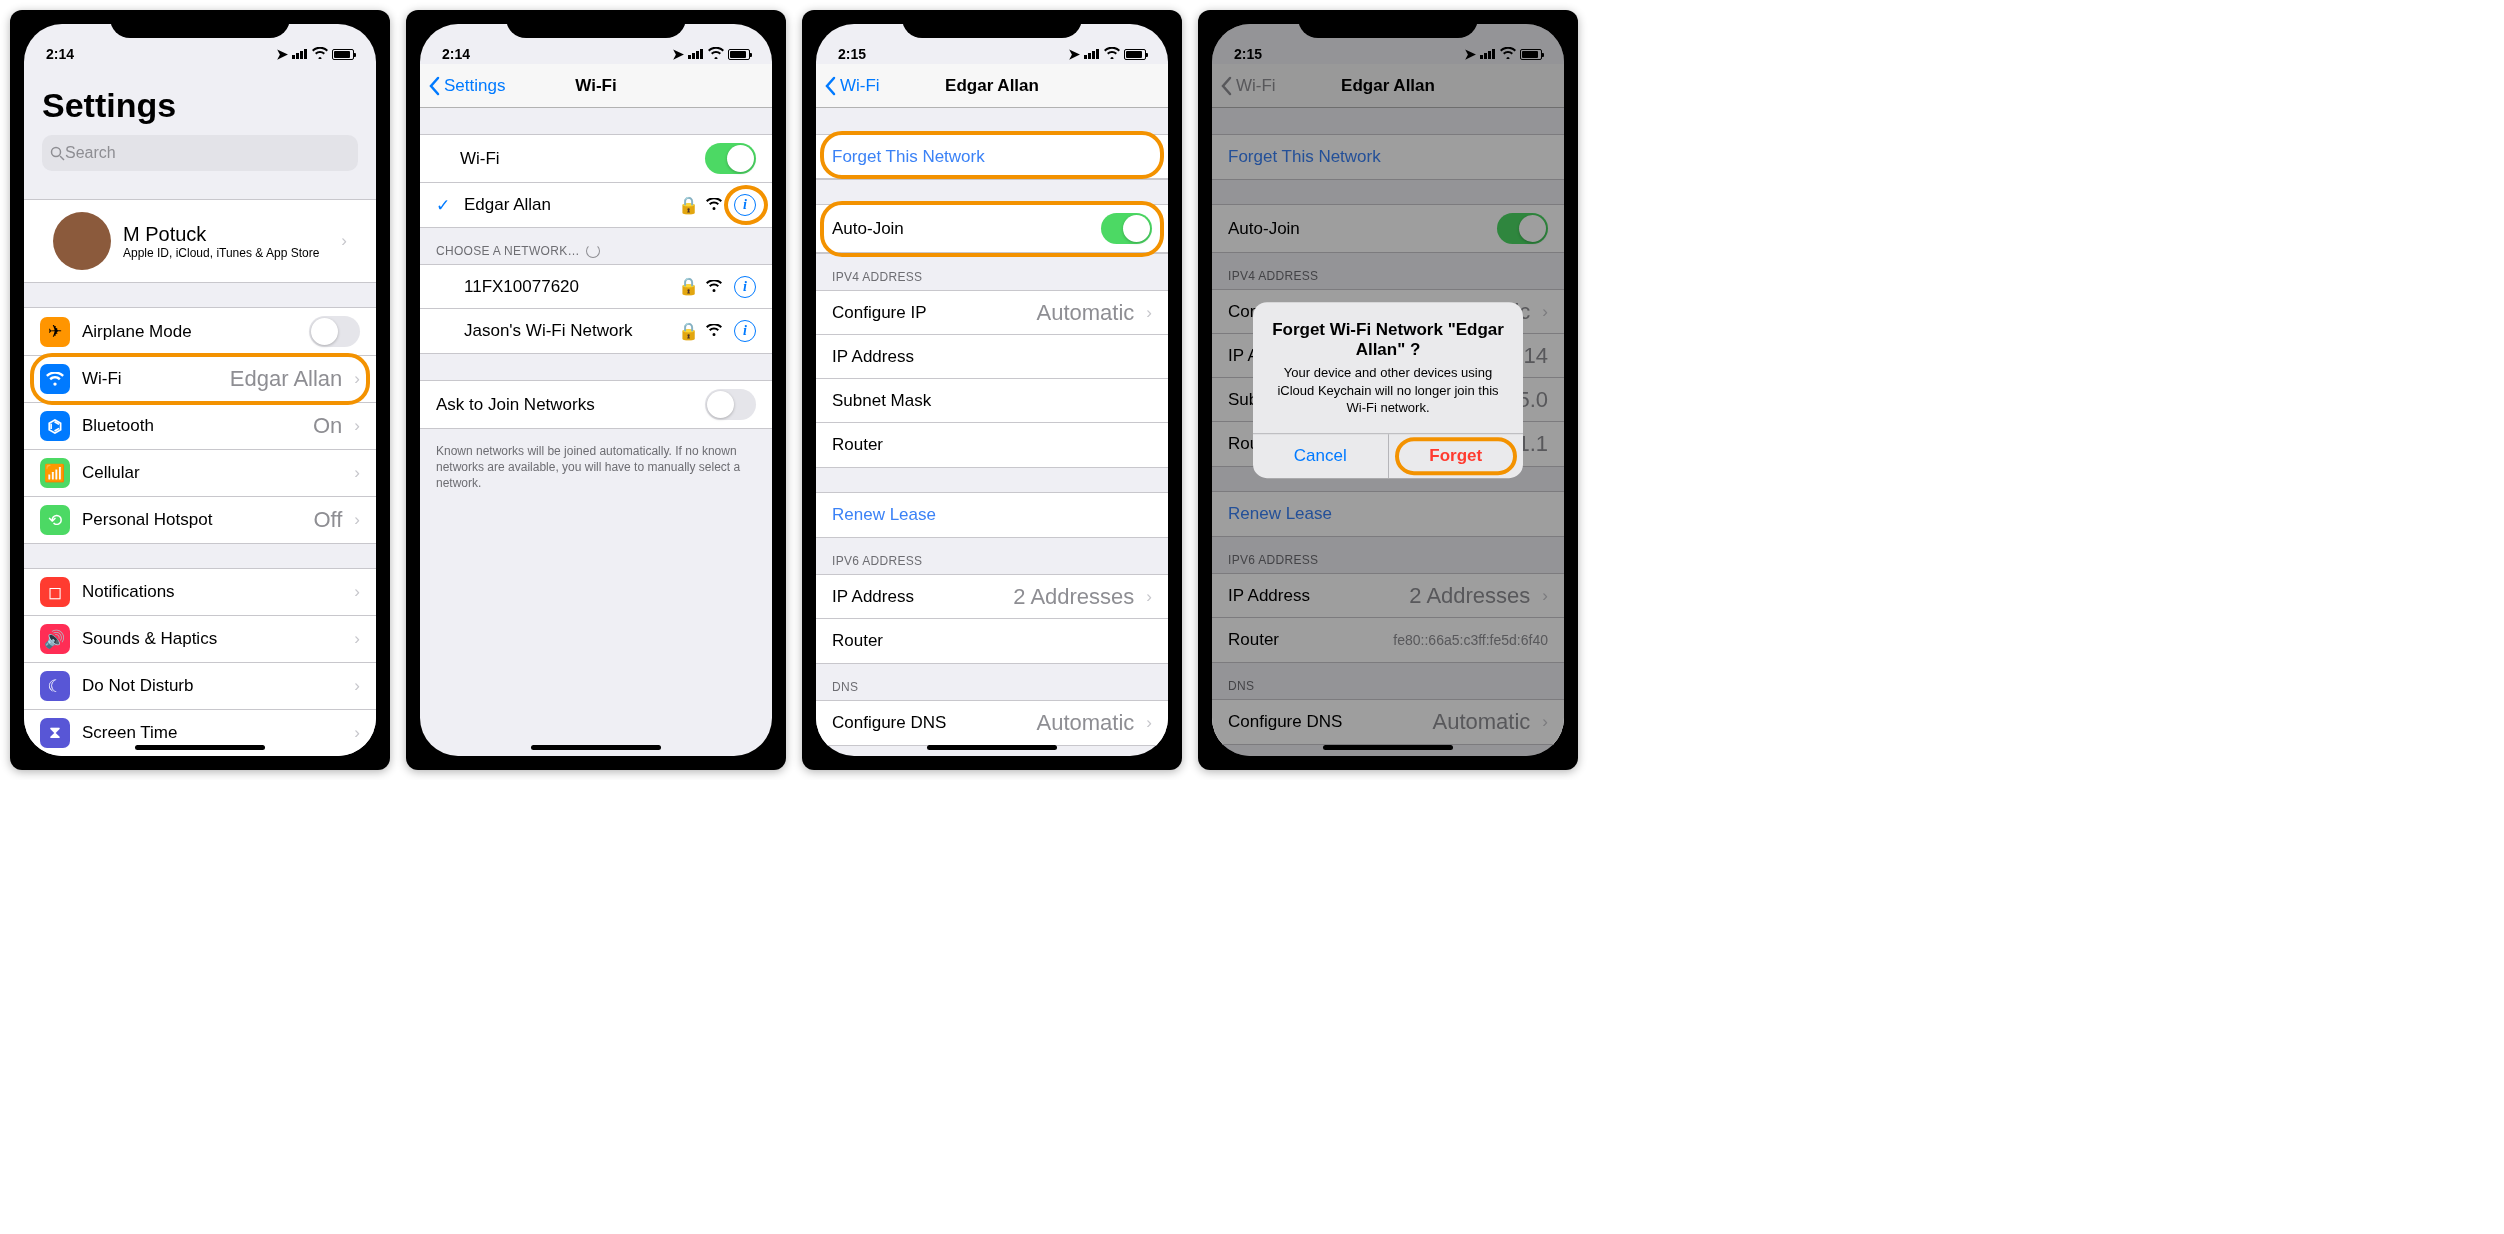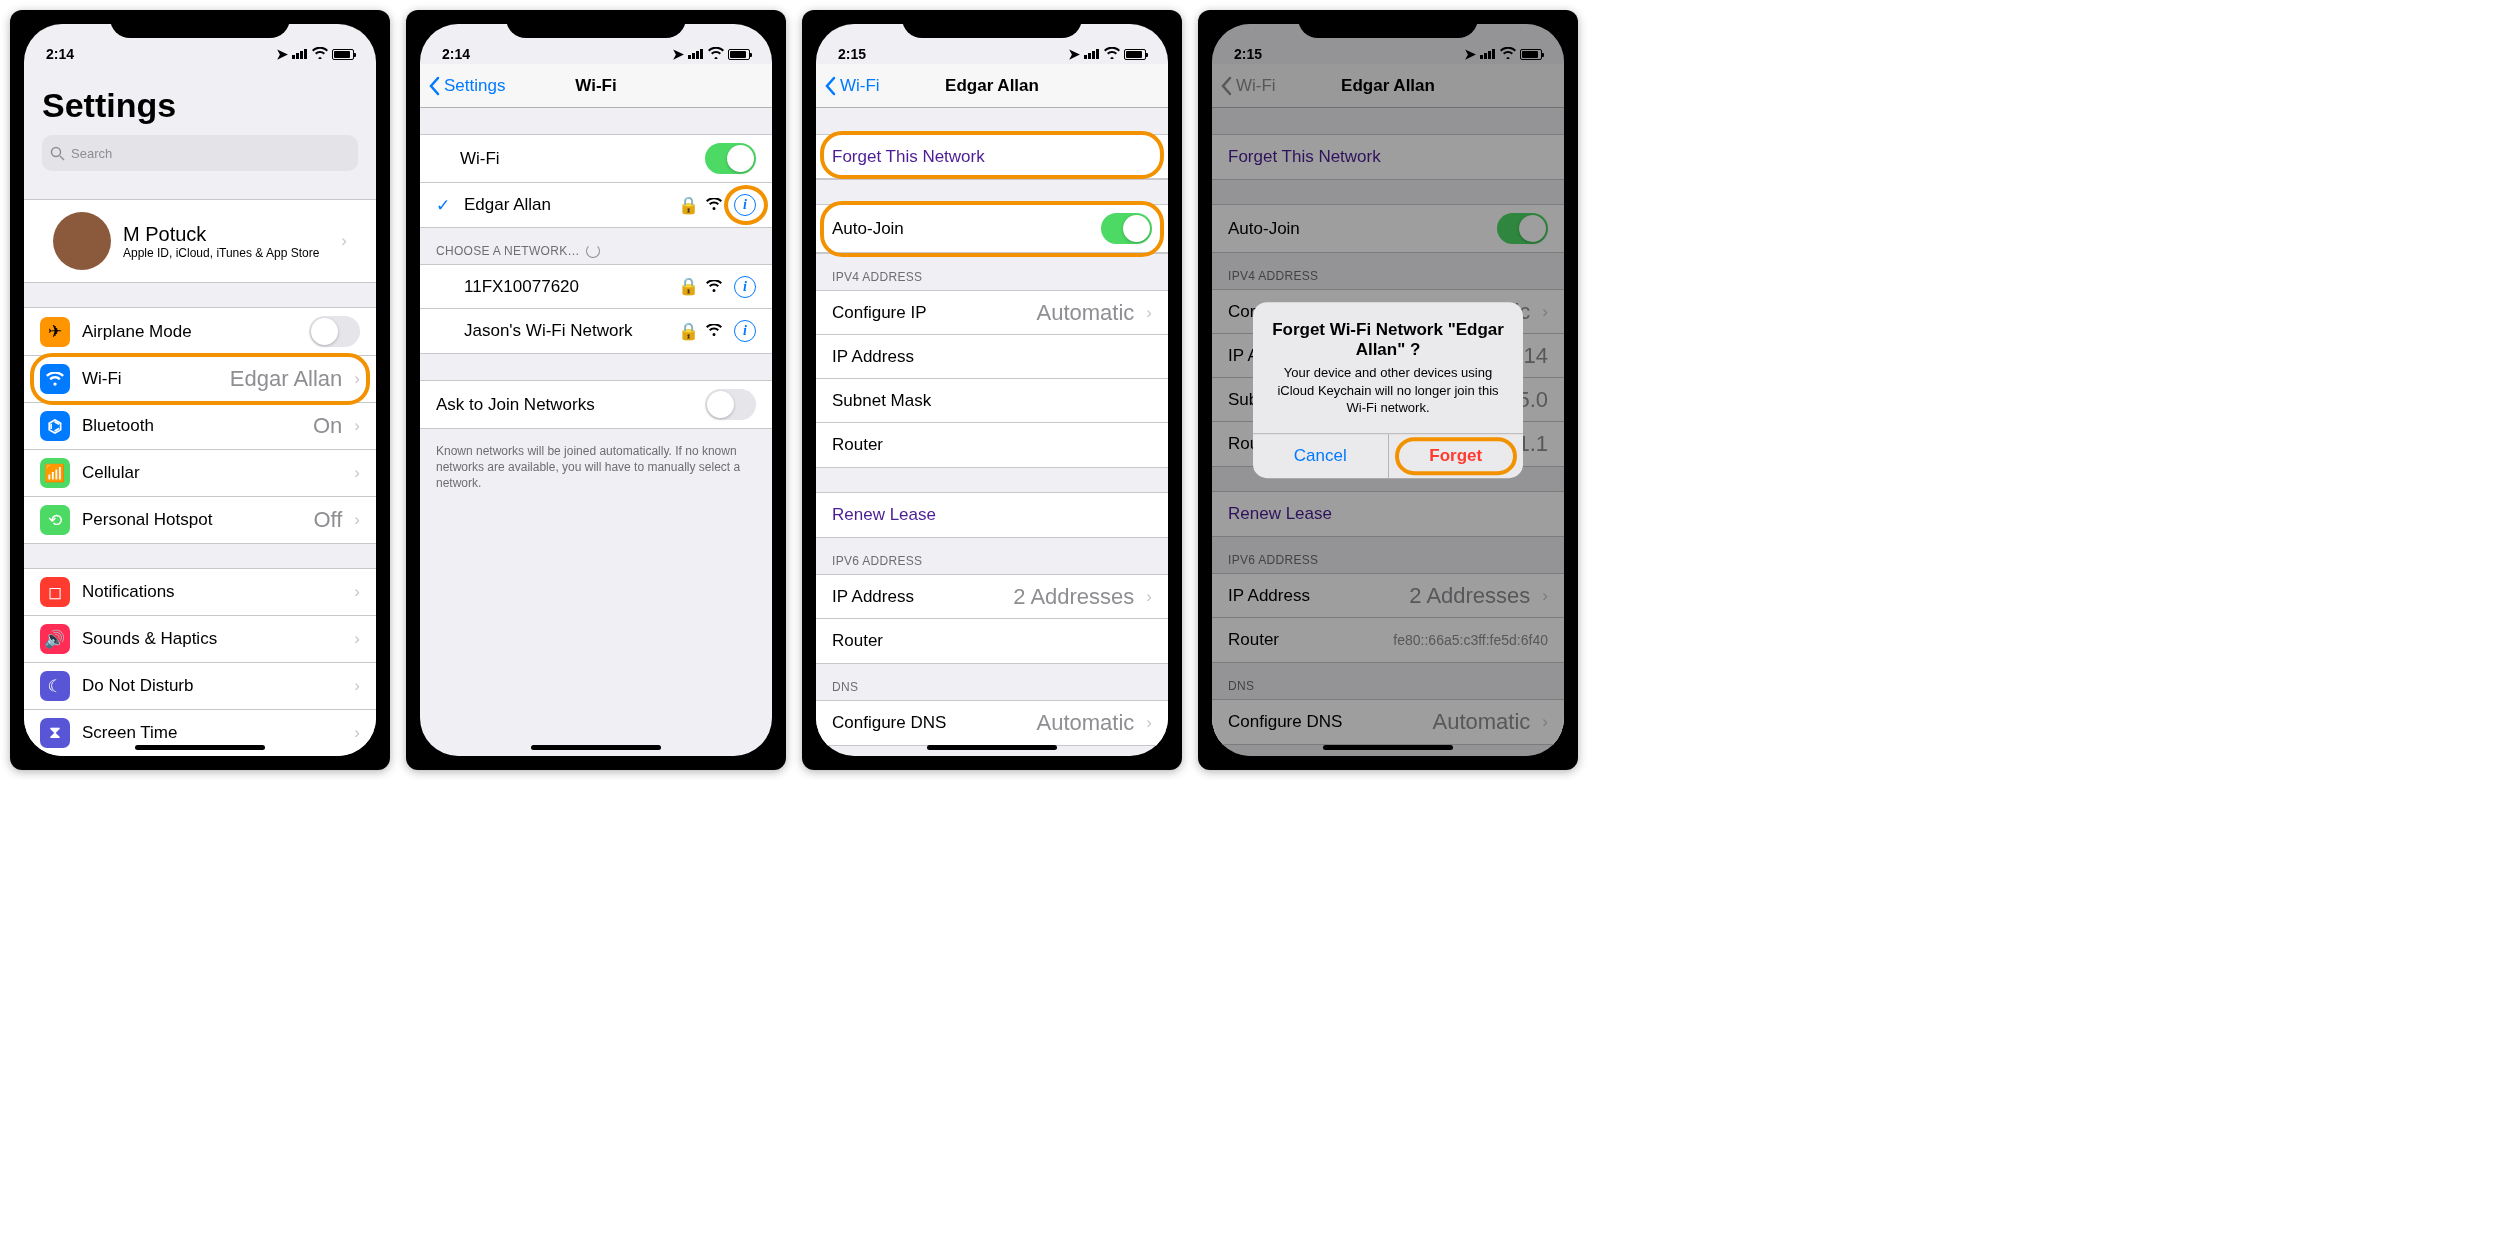--- a/index.html
+++ b/index.html
@@ -15,30 +15,30 @@
 .sig span:nth-child(1){height:4px;} .sig span:nth-child(2){height:6px;} .sig span:nth-child(3){height:8px;} .sig span:nth-child(4){height:10px;}
 .battery { width:22px; height:11px; border:1px solid #000; border-radius:2px; position:relative; }
 .battery::after { content:""; position:absolute; right:-3px; top:3px; width:2px; height:4px; background:#000; border-radius:0 1px 1px 0; }
 .battery::before { content:""; position:absolute; left:1px; top:1px; bottom:1px; width:80%; background:#000; border-radius:1px; }
 .navbar { height: 44px; display:flex; align-items:center; justify-content:center; border-bottom:0.5px solid #b2b2b2; background:#f7f7f7; position:relative; }
 .navbar.large { height:auto; display:block; border:none; background:transparent; padding: 8px 18px 10px; }
 .navtitle { font-size:17px; font-weight:600; }
 .largetitle { font-size:34px; font-weight:700; padding: 14px 0 10px; }
 .back { position:absolute; left:8px; top:0; height:44px; display:flex; align-items:center; color:#007aff; font-size:17px; }
 .back svg { width:12px; height:20px; margin-right:4px; }
-.search { background:rgba(142,142,147,0.12); border-radius:10px; height:36px; display:flex; align-items:center; padding:0 8px; color:#8e8e93; font-size:13px; gap:6px; }
+.search { background:rgba(142,142,147,0.12); border-radius:10px; height:36px; display:flex; align-items:center; padding:0 8px; color:#8e8e93; font-size:16px; }
 .content { overflow:auto; height: calc(100% - 84px); }
 .section-header { font-size:12px; color:#6d6d72; padding: 16px 16px 6px; text-transform:uppercase; letter-spacing:0.3px; display:flex; align-items:center; gap:6px; }
 .section-footer { font-size:12px; color:#6d6d72; padding: 8px 16px; line-height:1.35;margin-top:6px; }
 .cell-group { background:#fff; border-top:0.5px solid #c8c7cc; border-bottom:0.5px solid #c8c7cc; }
 .cell { min-height:44px; display:flex; align-items:center; padding: 8px 16px; border-bottom:0.5px solid #c8c7cc; gap:12px; font-size:17px; position:relative; }
 .cell:last-child { border-bottom:none; }
 .cell .label { flex:1; color:#000; }
 .cell .value { color:#8e8e93; font-size:22px; }
-.cell .linklabel { color:#4c1d95; flex:1; }
+.cell .linklabel { color:#3b82f6; flex:1; }
 .chev { color:#c7c7cc; }
 .icon-app { width:30px; height:30px; border-radius:7px; display:flex; align-items:center; justify-content:center; flex-shrink:0; }
 .avatar { width:58px; height:58px; border-radius:50%; background:#8b5a3c; flex-shrink:0; }
 .profile-cell { padding:12px 29px; }
 .profile-cell .sub { font-size:12px; color:#000; }
 .toggle { width:51px; height:31px; border-radius:16px; position:relative; }
 .toggle.on { background:#4cd964; }
 .toggle.off { background:#e5e5ea; }
 .toggle::after { content:""; position:absolute; width:27px; height:27px; background:#fff; border-radius:50%; top:2px; box-shadow:0 1px 3px rgba(0,0,0,0.25); }
 .toggle.on::after { right:2px; }

